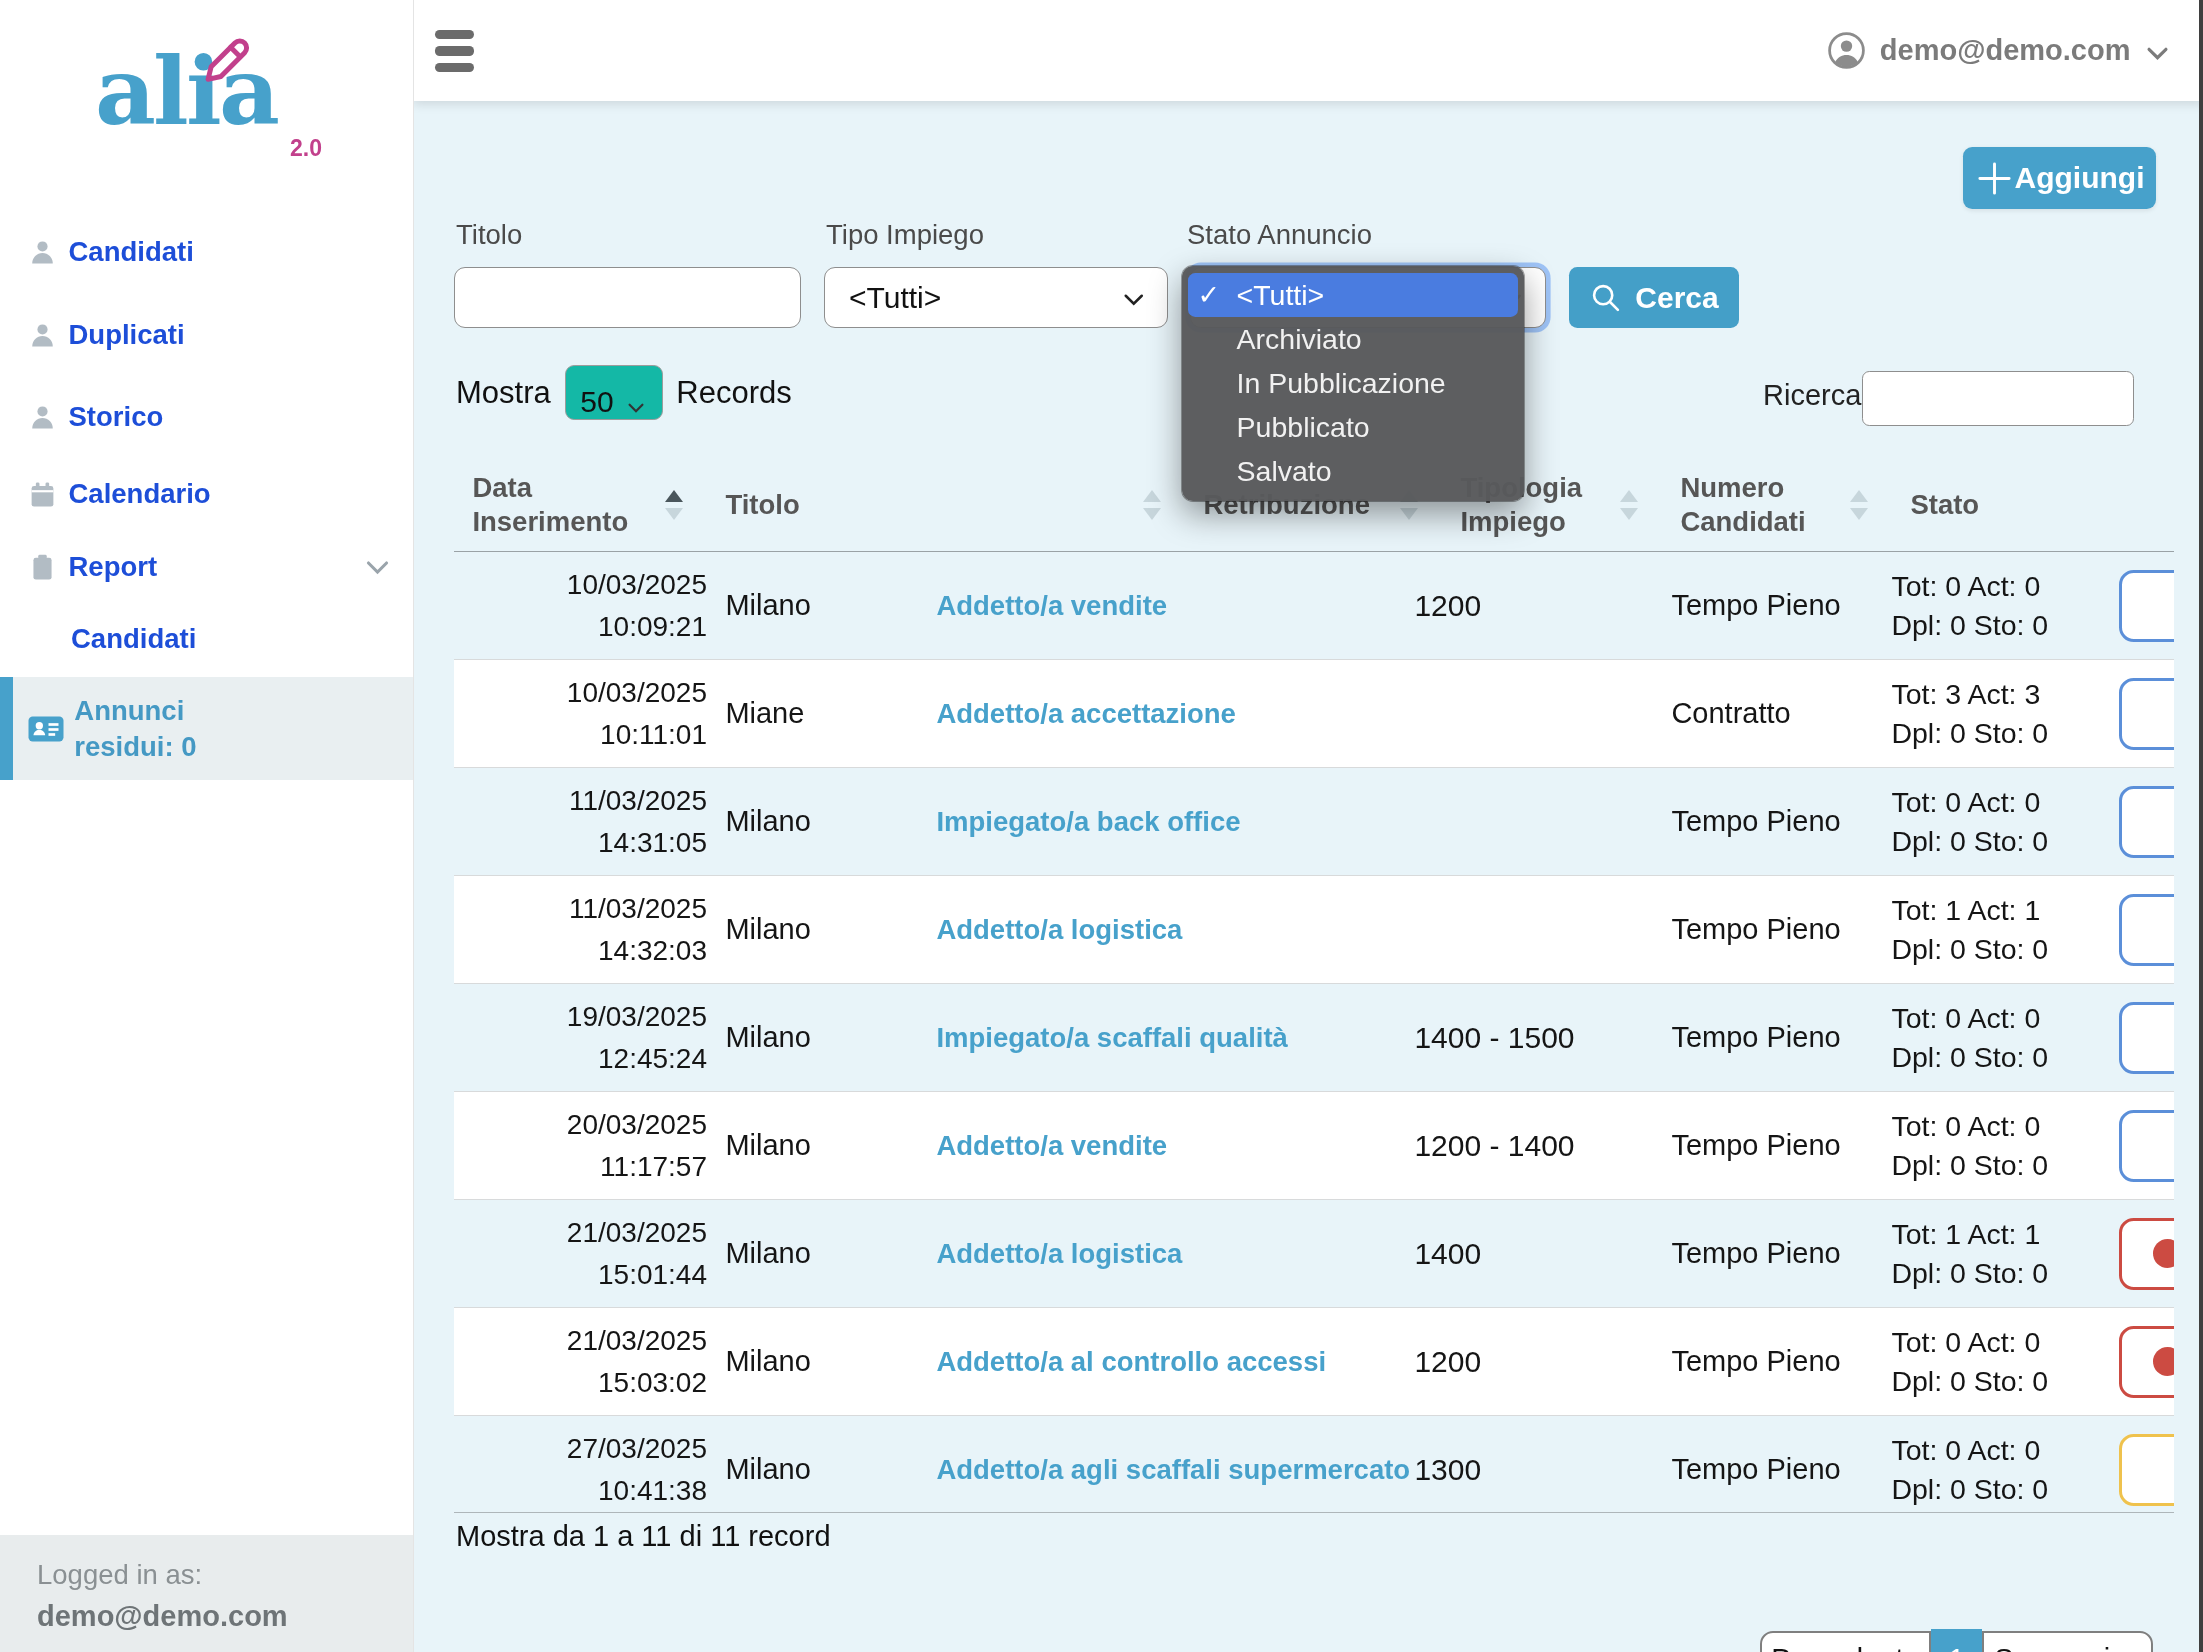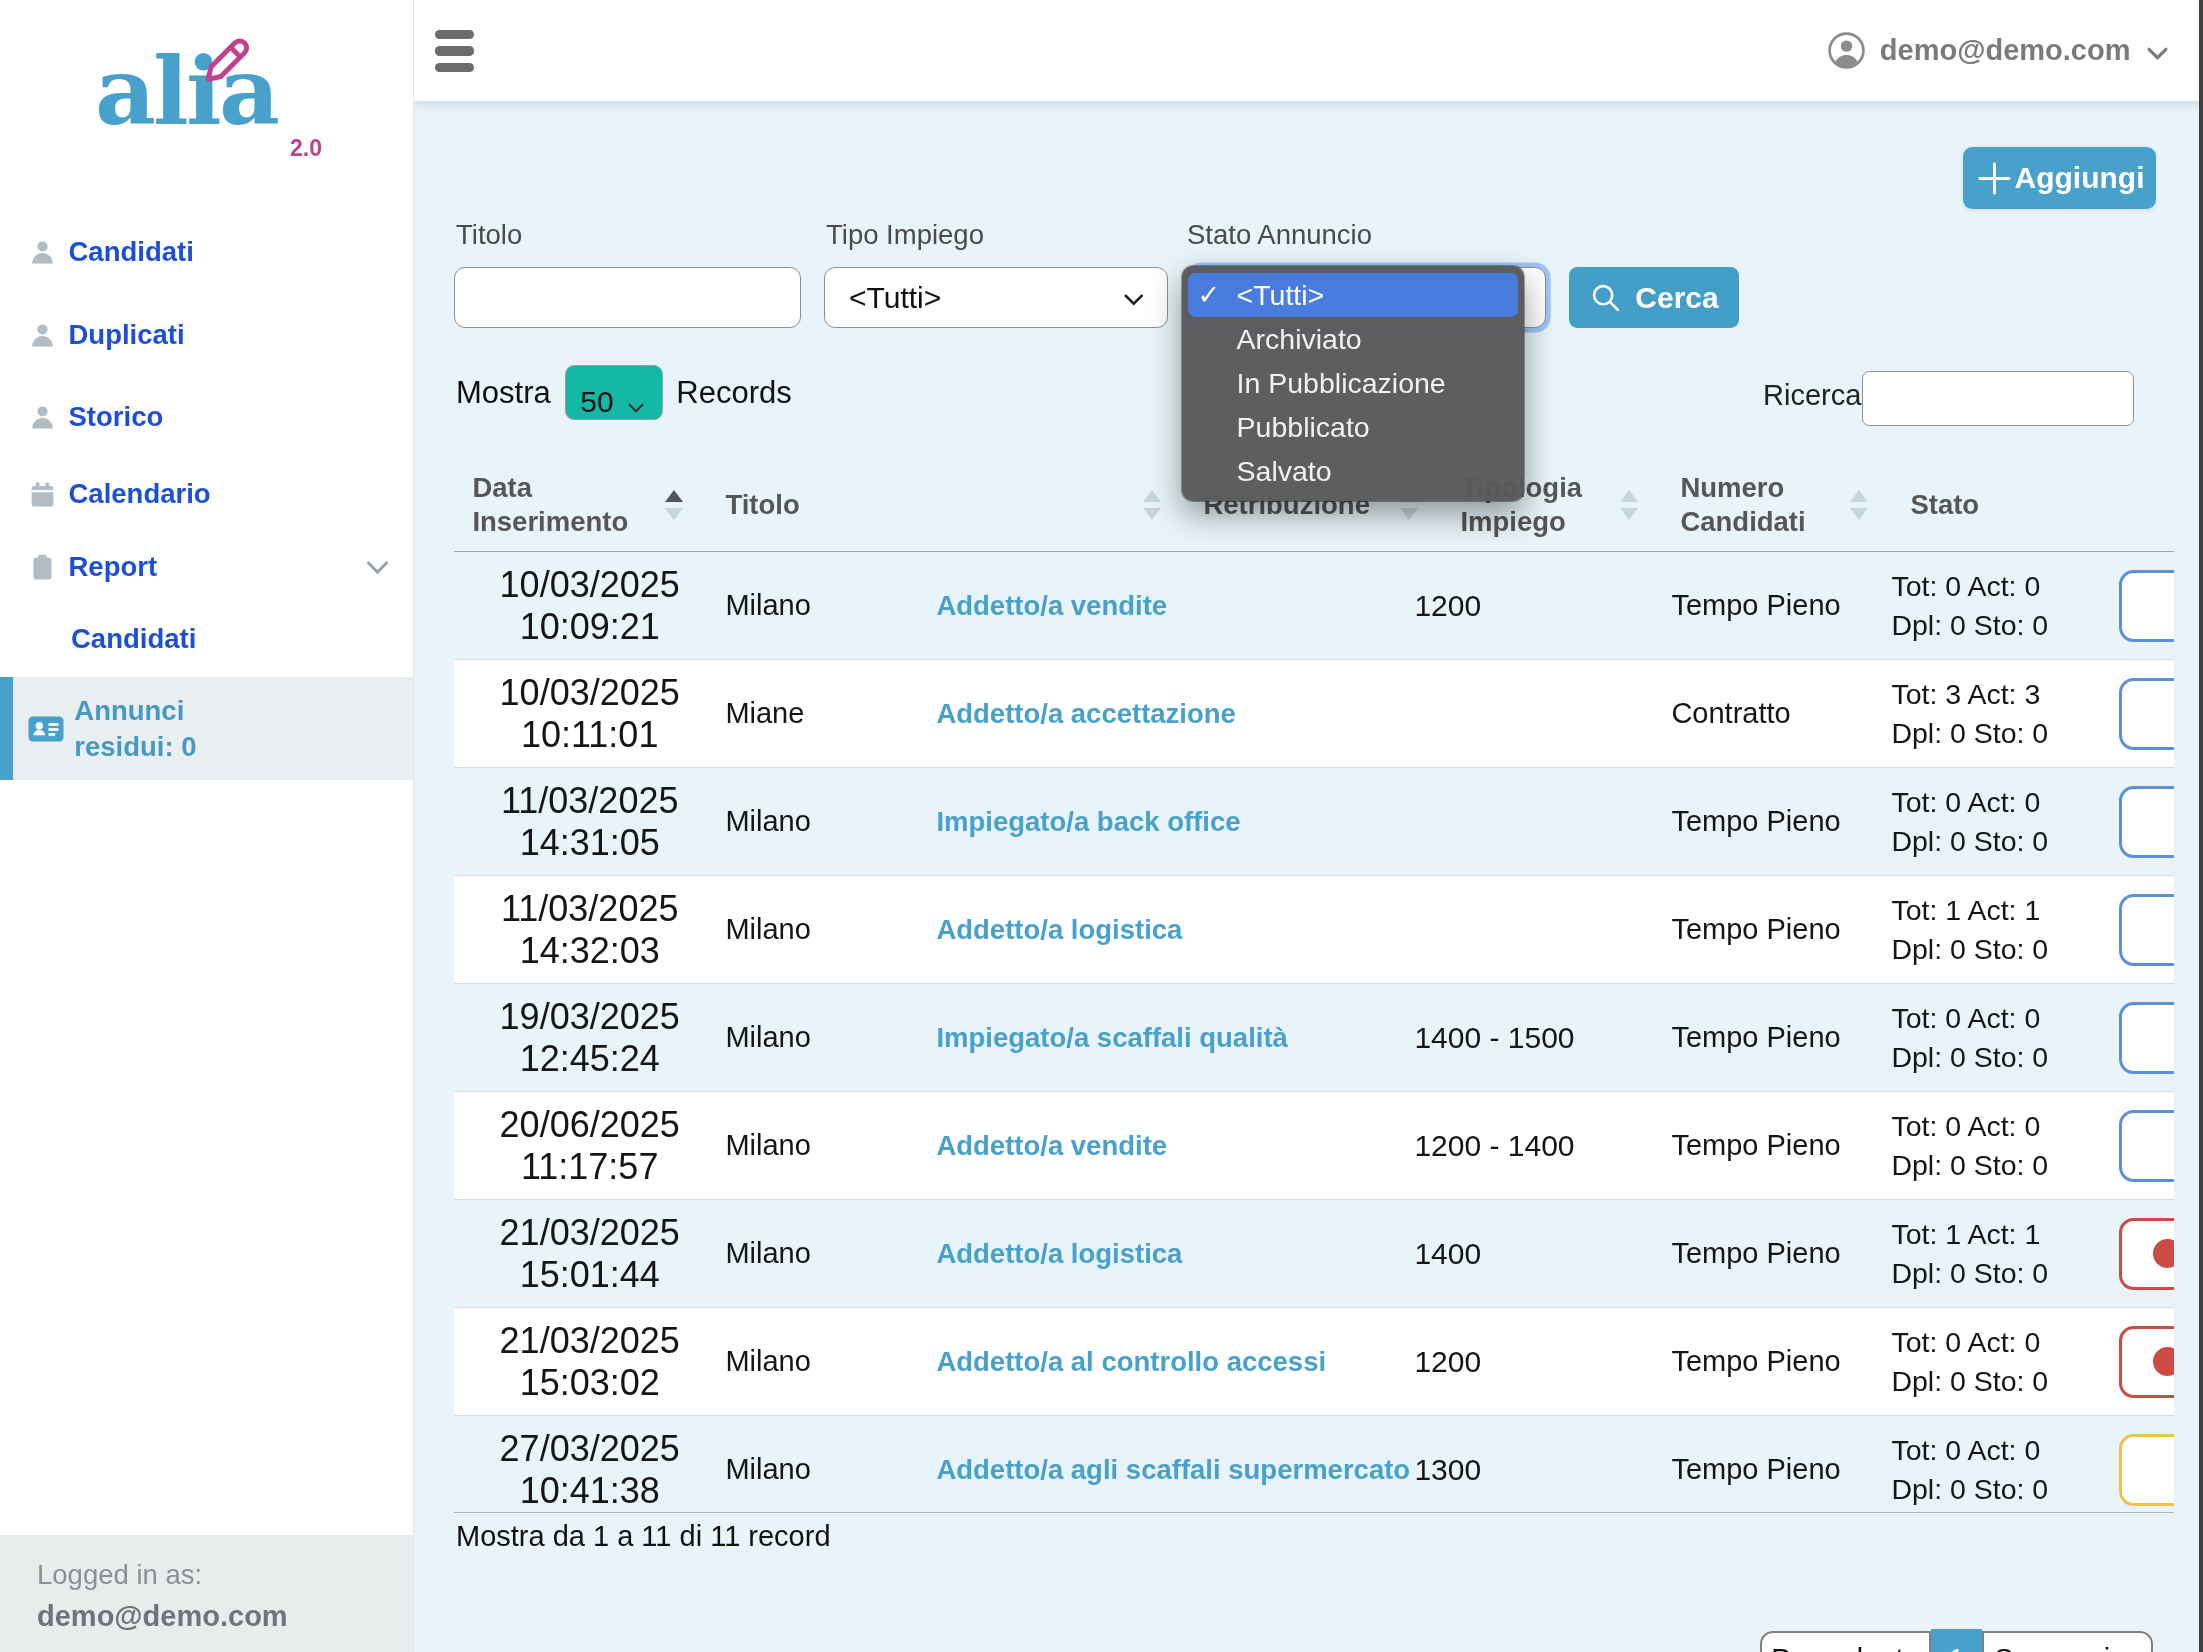--- a/index.html
+++ b/index.html
@@ -71,21 +71,21 @@
   .th.w7{white-space:nowrap;overflow:visible}
   .sort{margin-left:auto;margin-right:24px;display:flex;flex-direction:column;gap:5.5px;flex:none}
   .sort b{display:block;width:0;height:0;border-left:9.2px solid transparent;border-right:9.2px solid transparent}
   .sort .up{border-bottom:12px solid #c7d6dc}
   .sort .down{border-top:12px solid #c7d6dc}
   .sort.asc .up{border-bottom-color:#4a565c}
   .tr{display:flex;height:107px;border-top:1.8px solid #d8dadb}
   .tr:first-of-type{border-top:none}
   .tr:nth-of-type(even){background:#fff}
   .td{flex:none;box-sizing:border-box;padding-left:18.4px;display:flex;align-items:center;font-size:29px;color:#151515}
-  .td-data{flex-direction:column;justify-content:center;align-items:center;font-size:36px;line-height:42px}
+  .td-data{flex-direction:column;justify-content:center;align-items:flex-end;font-size:28px;line-height:42px}
   .td-titolo a{color:#47A1CB;font-weight:bold;font-size:27.5px;white-space:nowrap;text-decoration:none;cursor:pointer}
   .td-retr{font-size:30px}
   .td-cand{font-size:28.5px;line-height:39px;padding-right:26px}
   .td-stato{padding-left:15.6px}
   .stato-btn{width:211px;height:72px;flex:none;background:#fff;border:3.7px solid #5B8FD9;border-radius:14.7px;box-sizing:border-box;display:flex;align-items:center;padding-left:31px;cursor:pointer}
   .stato-blue{border-color:#5B8FD9}
   .stato-red{border-color:#CC4B42}
   .stato-yellow{border-color:#EFC24D}
   .stato-btn .dot{display:none;width:29px;height:29px;border-radius:50%;background:#CC4B42}
   .stato-red .dot{display:block}
@@ -399,21 +399,21 @@
           <div class="td td-cand w6">Tot: 0 Act: 0 Dpl: 0 Sto: 0</div>
           <div class="td td-stato w7">
             <div class="stato-btn stato-blue">
               
             </div>
           </div>
         </div>
 
         <div class="tr">
           <div class="td td-data w1">
-            <div>20/06/2025</div>
+            <div>20/03/2025</div>
             <div>11:17:57</div>
           </div>
           <div class="td w2">Milano</div>
           <div class="td td-titolo w3">
             <a>Addetto/a vendite</a>
           </div>
           <div class="td td-retr w4">1200 - 1400</div>
           <div class="td w5">Tempo Pieno</div>
           <div class="td td-cand w6">Tot: 0 Act: 0 Dpl: 0 Sto: 0</div>
           <div class="td td-stato w7">

